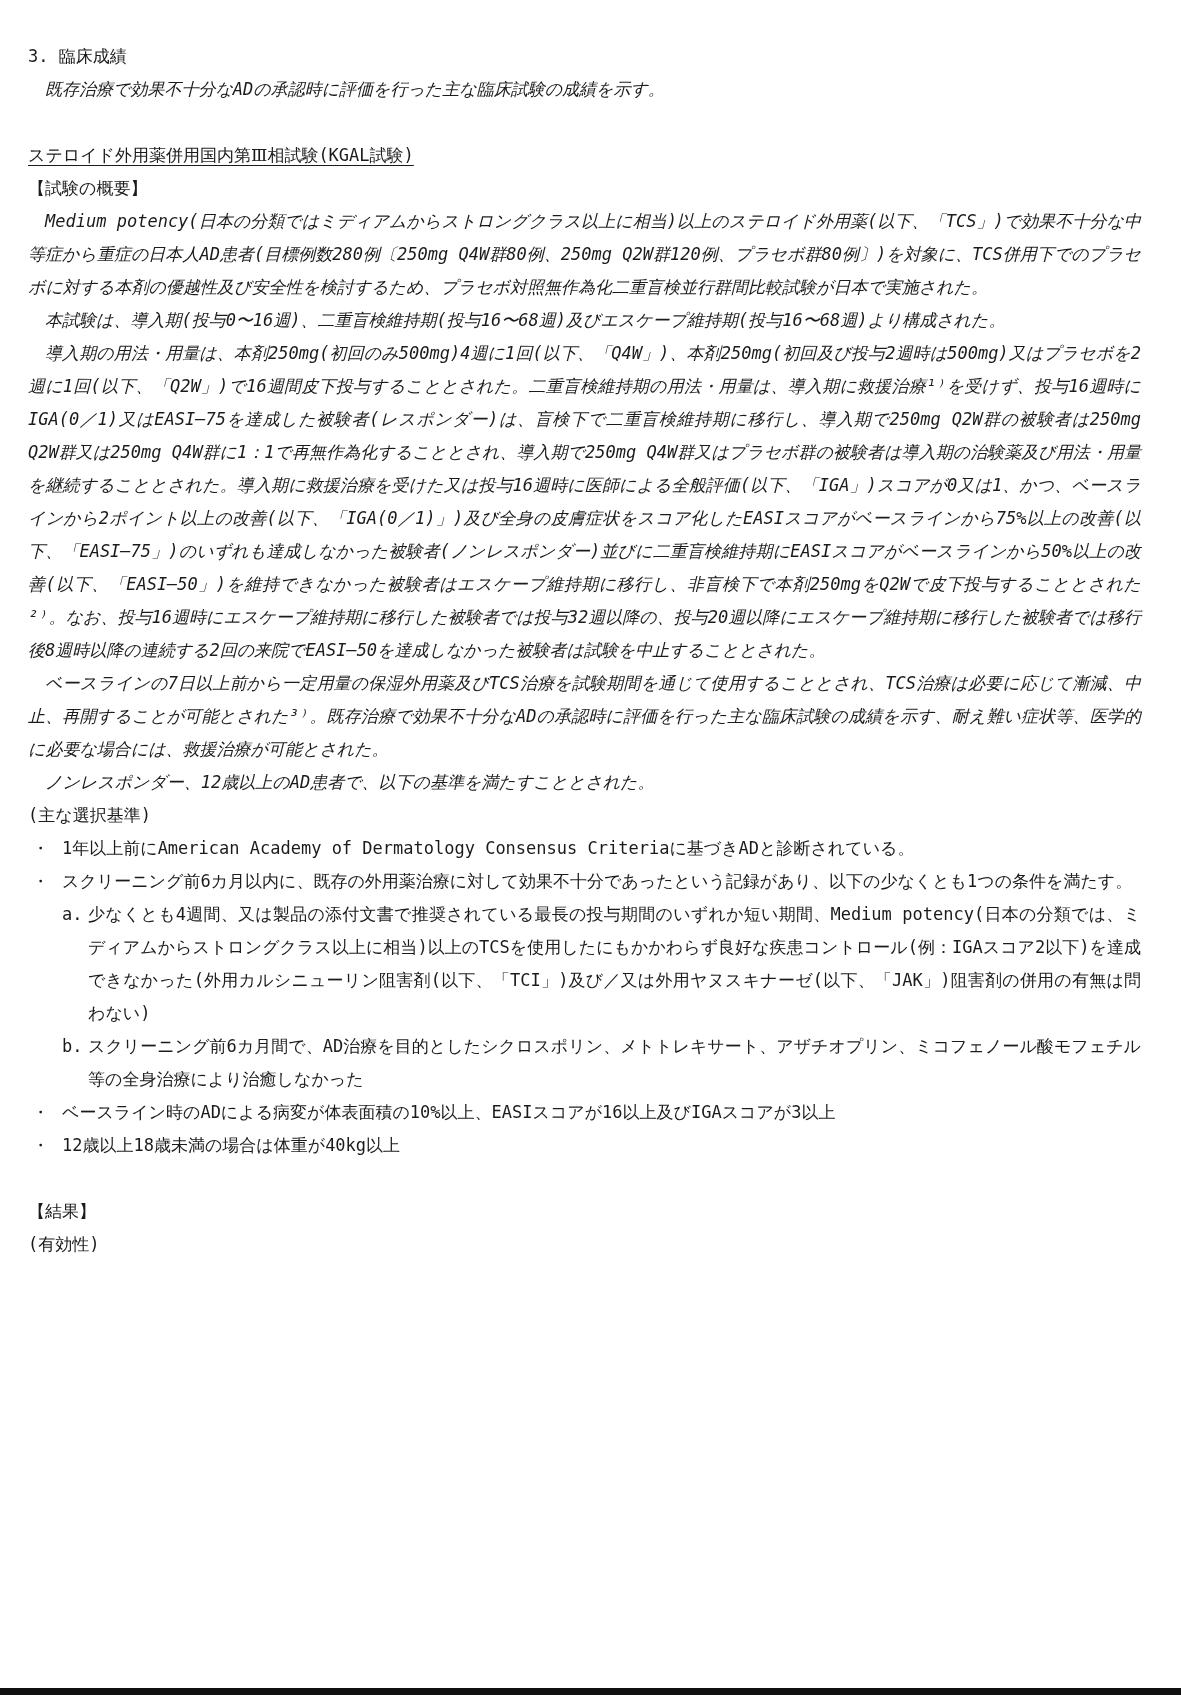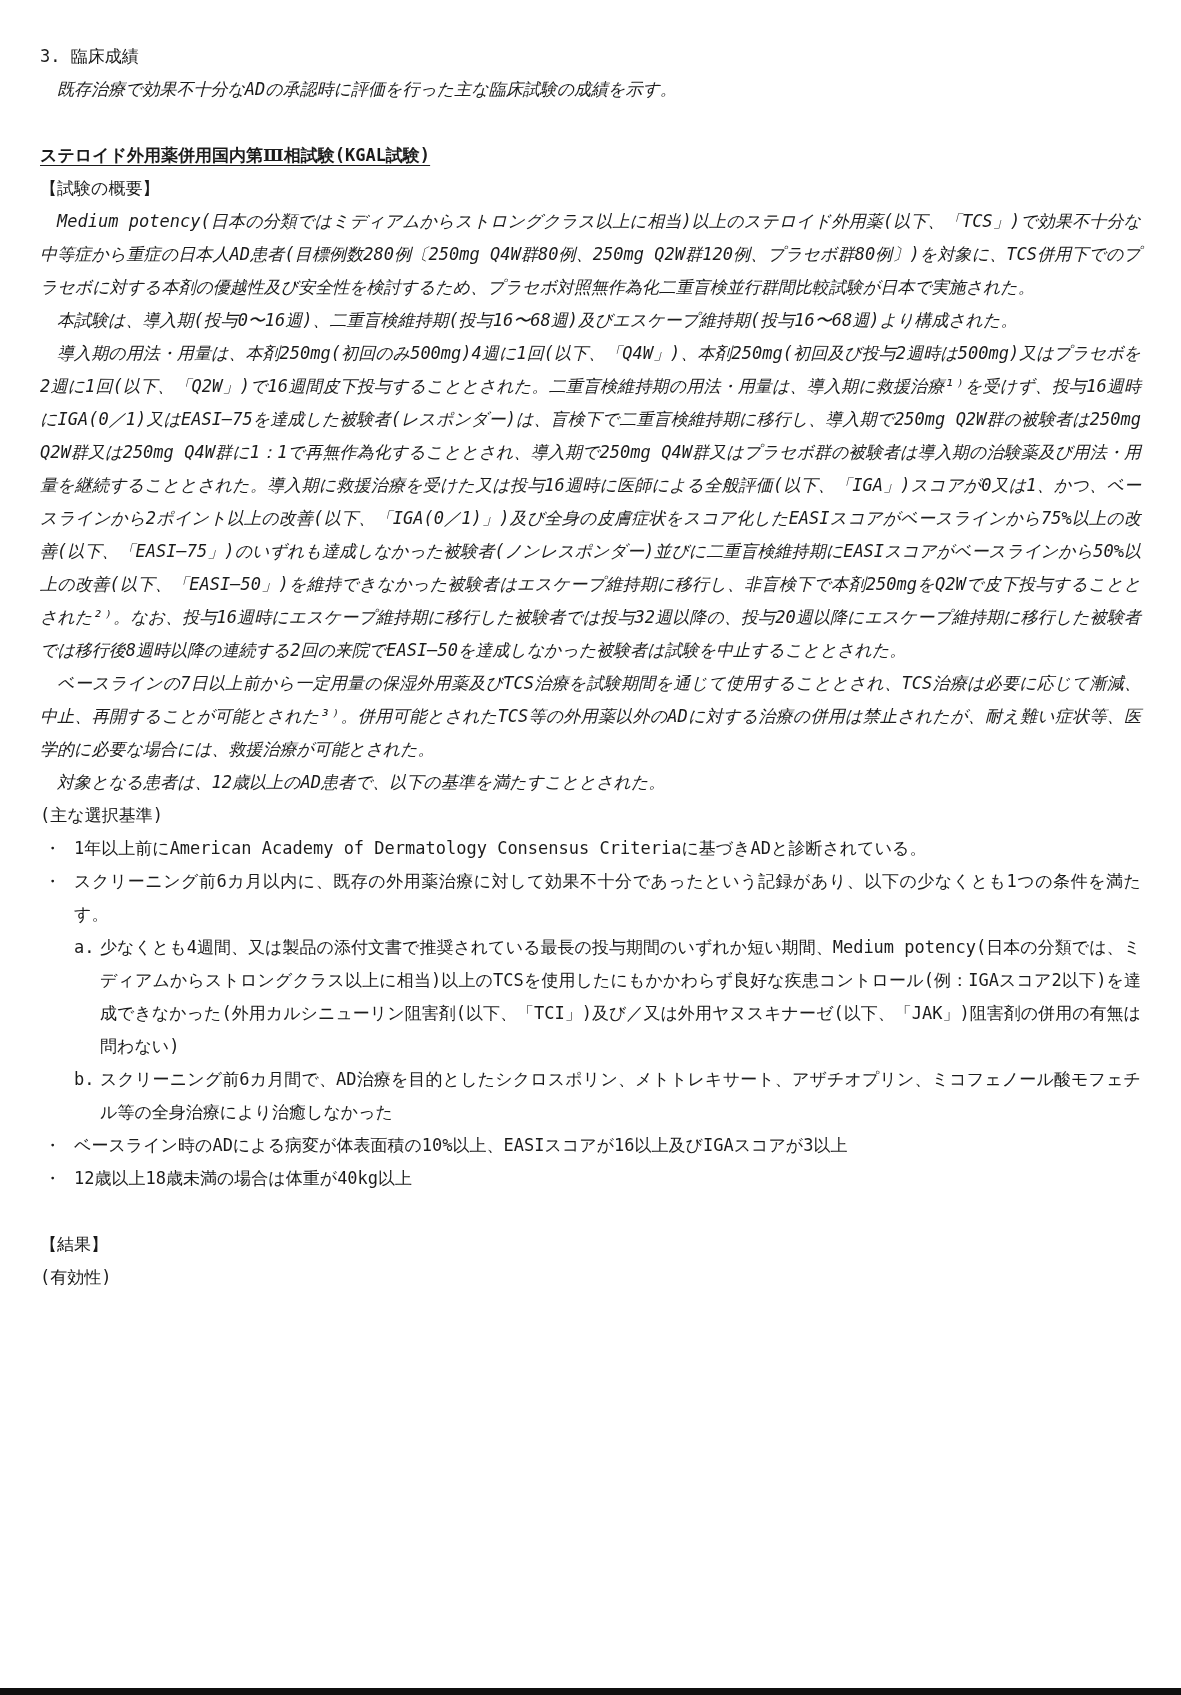--- a/index.html
+++ b/index.html
@@ -7,25 +7,25 @@
   body {
     width: 1181px;
     min-height: 1695px;
     position: relative;
     font-family: "DejaVu Sans Mono", "DejaVu Serif", serif;
     font-size: 17px;
     line-height: 33px;
     color: #1b1b1b;
     overflow: hidden;
   }
-  .page { padding: 40px 40px 0 28px; margin-left: 12px; }
+  .page { padding: 40px 40px 0 28px; }
   .line { text-align: left; }
   .para { text-align: justify; font-style: italic; }
   .indent { text-indent: 1em; }
-  .underline { text-decoration: underline; text-underline-offset: 4px; font-weight: bold; }
+  .underline { text-decoration: underline; text-underline-offset: 4px; }
   .blank { height: 33px; }
   .bullet { display: flex; padding-left: 4px; text-align: justify; }
   .bullet > .marker { flex: 0 0 30px; width: 30px; }
   .bullet > .btext { flex: 1; }
   .subitem { display: flex; margin-left: 34px; text-align: justify; }
   .subitem > .marker { flex: 0 0 26px; width: 26px; }
   .subitem > .btext { flex: 1; }
   .bottom-bar {
     position: absolute;
     left: 0; bottom: 0;
@@ -44,22 +44,22 @@
 
   <div class="blank"></div>
 
   <p class="line underline">ステロイド外用薬併用国内第Ⅲ相試験(KGAL試験)</p>
 
   <p class="line">【試験の概要】</p>
 
   <p class="para indent">Medium potency(日本の分類ではミディアムからストロングクラス以上に相当)以上のステロイド外用薬(以下、「TCS」)で効果不十分な中等症から重症の日本人AD患者(目標例数280例〔250mg Q4W群80例、250mg Q2W群120例、プラセボ群80例〕)を対象に、TCS併用下でのプラセボに対する本剤の優越性及び安全性を検討するため、プラセボ対照無作為化二重盲検並行群間比較試験が日本で実施された。</p>
   <p class="para indent">本試験は、導入期(投与0〜16週)、二重盲検維持期(投与16〜68週)及びエスケープ維持期(投与16〜68週)より構成された。</p>
   <p class="para indent">導入期の用法・用量は、本剤250mg(初回のみ500mg)4週に1回(以下、「Q4W」)、本剤250mg(初回及び投与2週時は500mg)又はプラセボを2週に1回(以下、「Q2W」)で16週間皮下投与することとされた。二重盲検維持期の用法・用量は、導入期に救援治療¹⁾を受けず、投与16週時にIGA(0／1)又はEASI—75を達成した被験者(レスポンダー)は、盲検下で二重盲検維持期に移行し、導入期で250mg Q2W群の被験者は250mg Q2W群又は250mg Q4W群に1：1で再無作為化することとされ、導入期で250mg Q4W群又はプラセボ群の被験者は導入期の治験薬及び用法・用量を継続することとされた。導入期に救援治療を受けた又は投与16週時に医師による全般評価(以下、「IGA」)スコアが0又は1、かつ、ベースラインから2ポイント以上の改善(以下、「IGA(0／1)」)及び全身の皮膚症状をスコア化したEASIスコアがベースラインから75%以上の改善(以下、「EASI—75」)のいずれも達成しなかった被験者(ノンレスポンダー)並びに二重盲検維持期にEASIスコアがベースラインから50%以上の改善(以下、「EASI—50」)を維持できなかった被験者はエスケープ維持期に移行し、非盲検下で本剤250mgをQ2Wで皮下投与することとされた²⁾。なお、投与16週時にエスケープ維持期に移行した被験者では投与32週以降の、投与20週以降にエスケープ維持期に移行した被験者では移行後8週時以降の連続する2回の来院でEASI—50を達成しなかった被験者は試験を中止することとされた。</p>
-  <p class="para indent">ベースラインの7日以上前から一定用量の保湿外用薬及びTCS治療を試験期間を通じて使用することとされ、TCS治療は必要に応じて漸減、中止、再開することが可能とされた³⁾。併用可能とされたTCS等の外用薬以外のADに対する治療の併用は禁止されたが、耐え難い症状等、医学的に必要な場合には、救援治療が可能とされた。</p>
-  <p class="para indent">対象となる患者は、12歳以上のAD患者で、以下の基準を満たすこととされた。</p>
+  <p class="para indent">ベースラインの7日以上前から一定用量の保湿外用薬及びTCS治療を試験期間を通じて使用することとされ、TCS治療は必要に応じて漸減、中止、再開することが可能とされた³⁾。既存治療で効果不十分なADの承認時に評価を行った主な臨床試験の成績を示す、耐え難い症状等、医学的に必要な場合には、救援治療が可能とされた。</p>
+  <p class="para indent">ノンレスポンダー、12歳以上のAD患者で、以下の基準を満たすこととされた。</p>
 
   <p class="line">(主な選択基準)</p>
 
   <div class="bullet">
     <span class="marker">・</span>
     <div class="btext">1年以上前にAmerican Academy of Dermatology Consensus Criteriaに基づきADと診断されている。</div>
   </div>
 
   <div class="bullet">
     <span class="marker">・</span>

